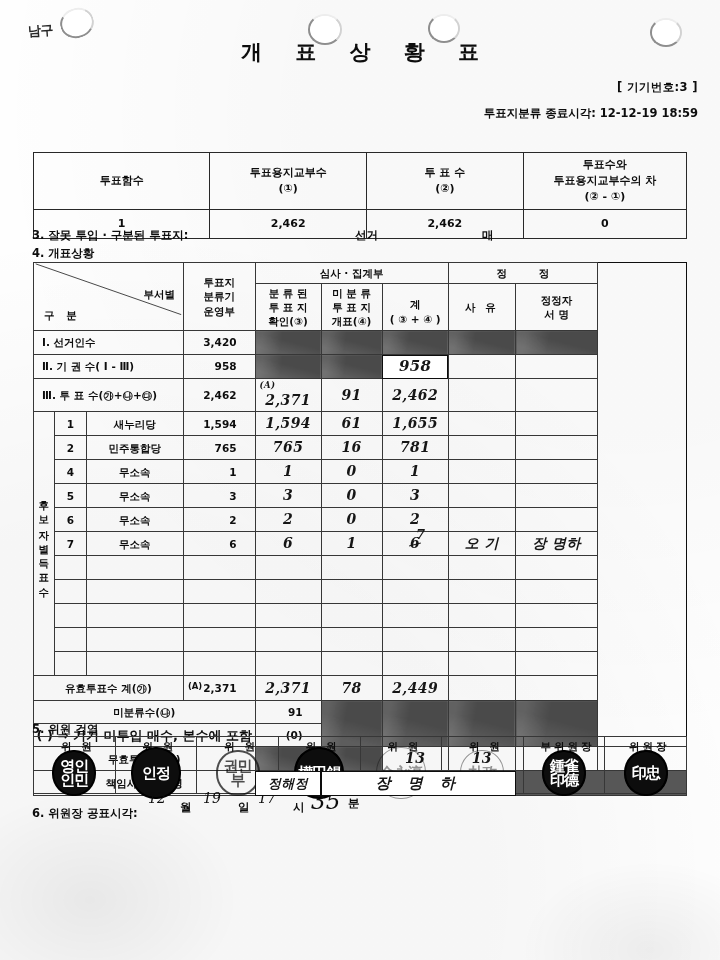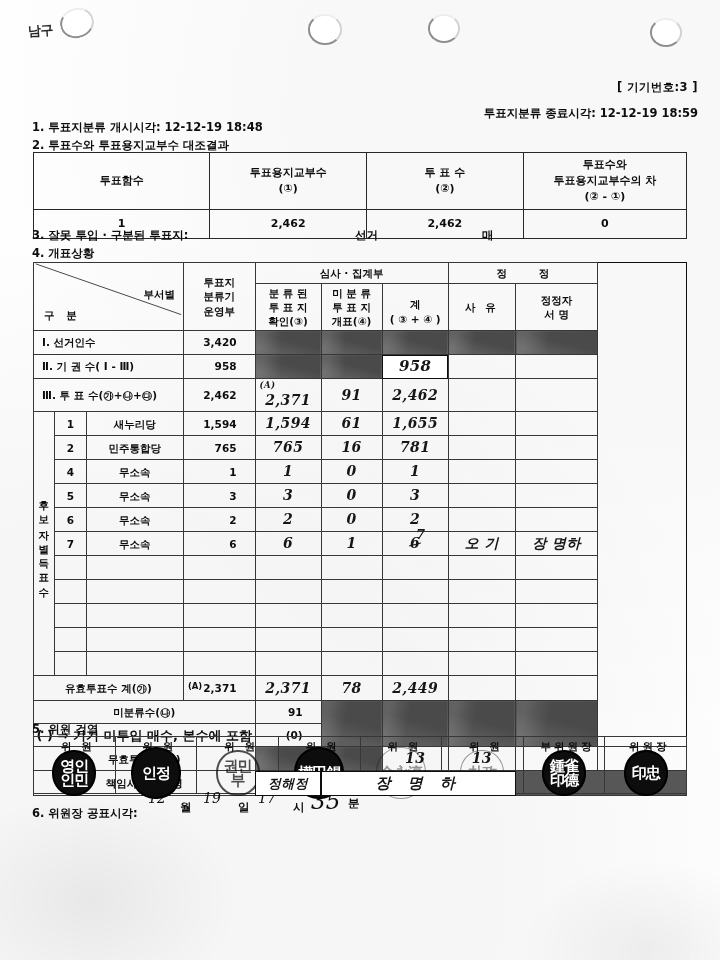--- a/index.html
+++ b/index.html
@@ -106,24 +106,23 @@
 
   <div class="smudge" style="left:-60px;top:790px;width:300px;height:220px;"></div>
   <div class="smudge" style="left:520px;top:860px;width:260px;height:180px;"></div>
 
   <div class="punch p1"></div>
   <div class="punch p2"></div>
   <div class="punch p3"></div>
   <div class="punch p4"></div>
 
   <div class="region-stamp">남구</div>
+  <div class="doc-title">개 표 상 황 표</div>
   <div class="machine-no">[ 기기번호:3 ]</div>
-  <div class="line1-l">1. 투표지분류 개시시각: 12-12-19 18:48</div>
   <div class="line1-r">투표지분류 종료시각: 12-12-19 18:59</div>
-  <div class="line2">2. 투표수와 투표용지교부수 대조결과</div>
 
   <table class="t1">
     <tbody>
         <tr>
       <td class="hd" style="width:27%">투표함수</td>
       <td class="hd" style="width:24%">
         <div>투표용지교부수</div>
         <div>(①)</div>
       </td>
       <td class="hd" style="width:24%">

